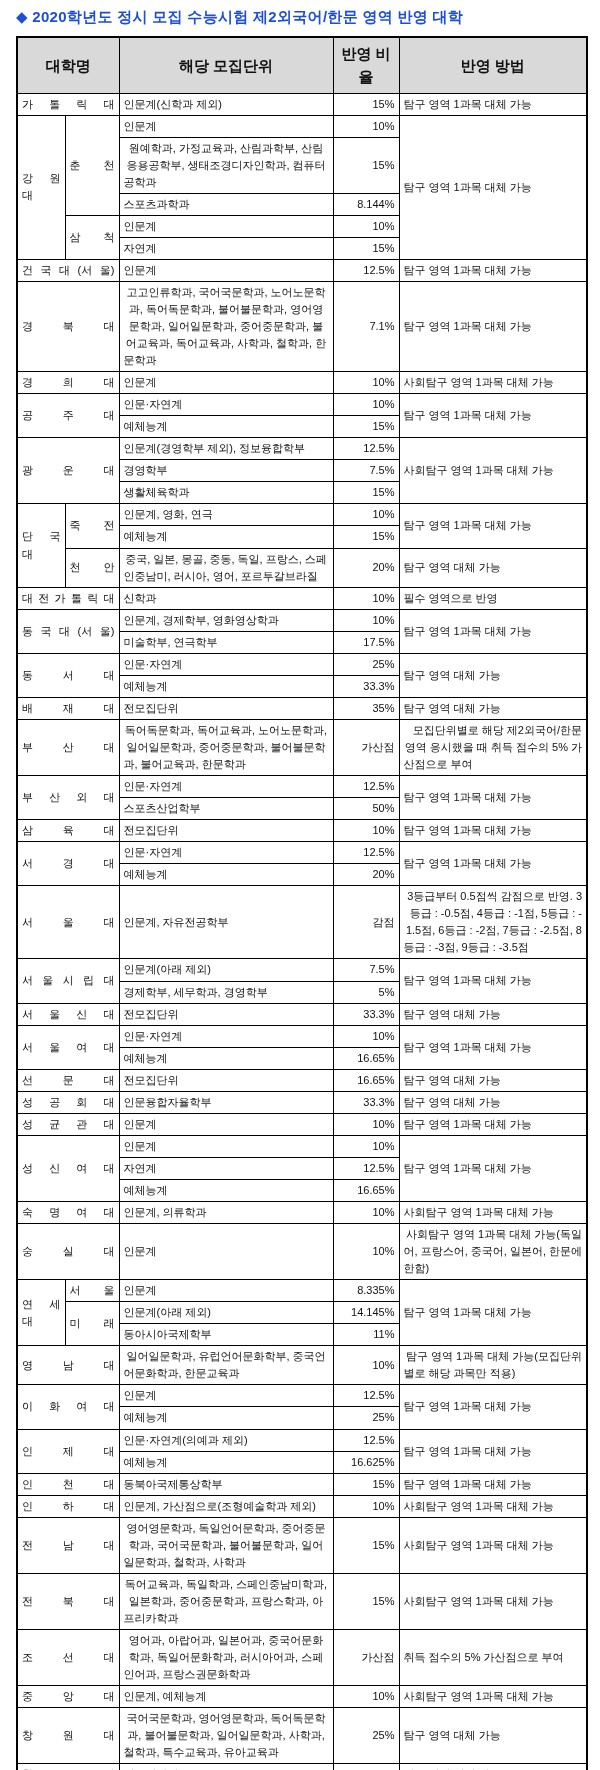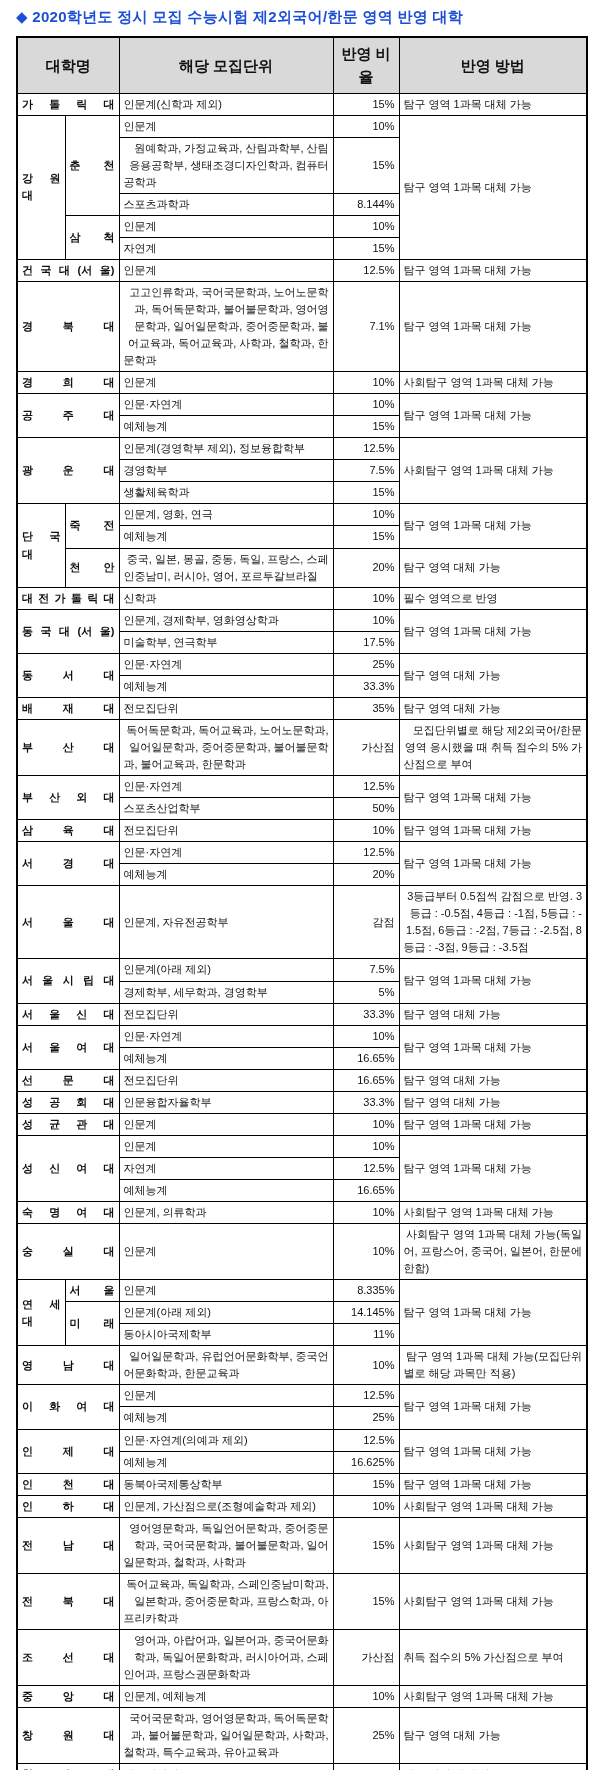--- a/index.html
+++ b/index.html
@@ -33,28 +33,28 @@
     overflow-wrap:break-word;
   }
   table.admission th {
     background:#d9d9d9;
     font-weight:bold;
     text-align:center;
     font-size:15px;
     padding:4px 2px;
   }
   td.cell-univ, td.cell-campus {
-    font-weight:bold;
+    font-weight:normal;
     font-size:11.5px;
     text-align:justify;
     text-align-last:justify;
     padding:2px 5px;
     margin-left:24px;
   }
-  td.cell-unit   { text-align:right; text-align-last:left; }
+  td.cell-unit   { text-align:center; text-align-last:left; }
   td.cell-ratio  { text-align:right; }
   td.cell-method { text-align:right; text-align-last:left; }
 </style>
 </head>
 <body>
 
 <div class="page">
   <div class="title">◆ 2020학년도 정시 모집 수능시험 제2외국어/한문 영역 반영 대학</div>
 
   <table class="admission">

